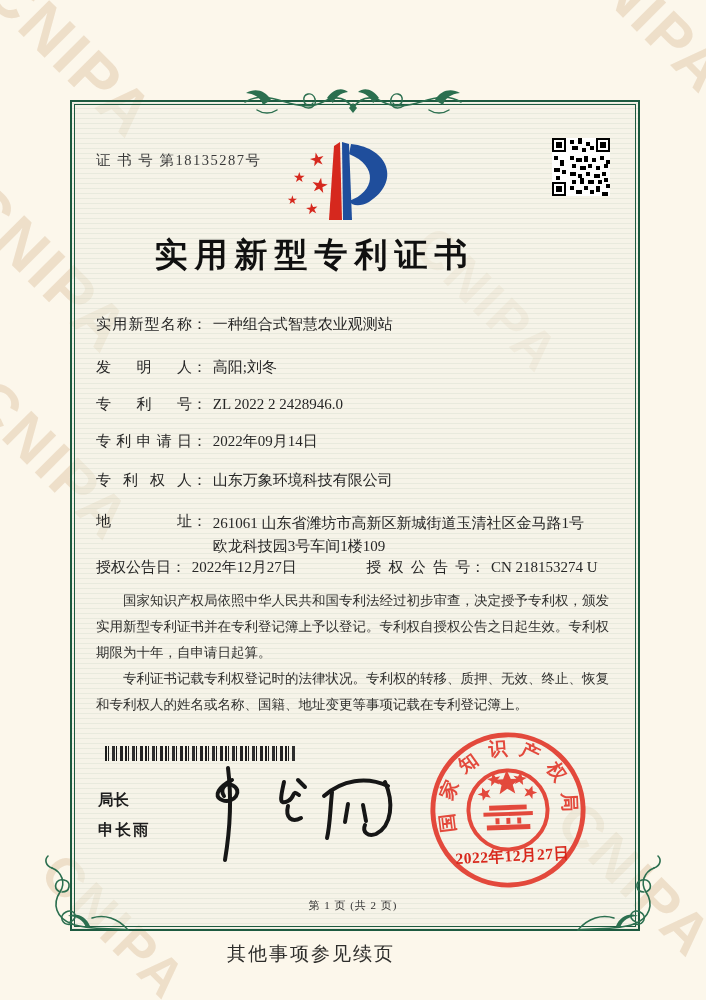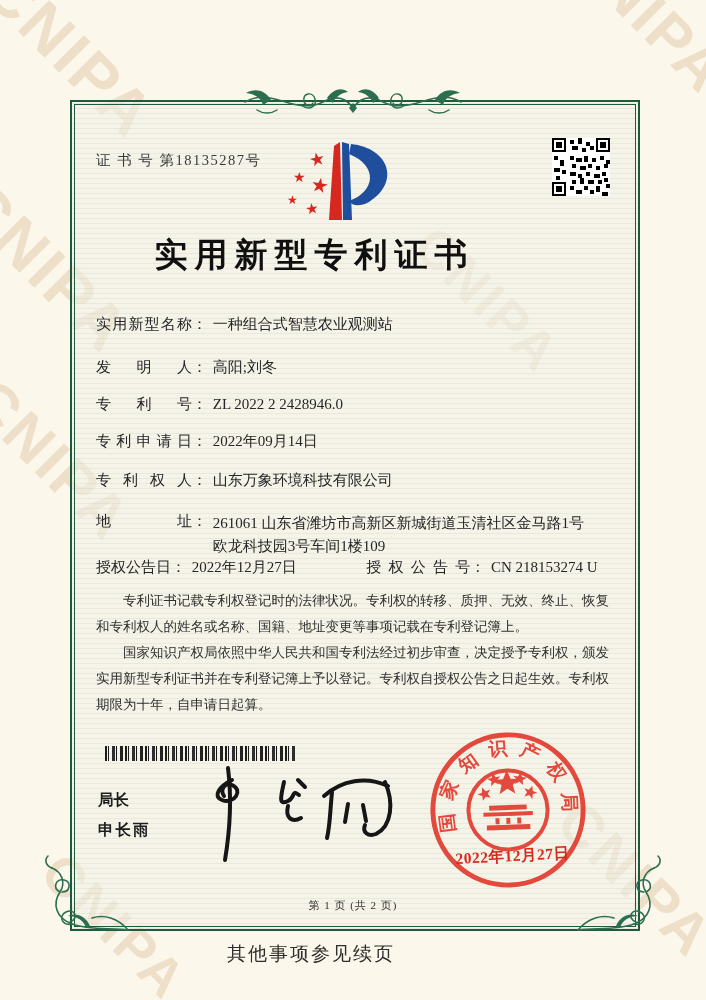--- a/index.html
+++ b/index.html
@@ -210,22 +210,22 @@
 
   <div class="frow" style="top:558px">
     <span>授权公告日</span><span>：</span>
     <span class="fval">2022年12月27日</span>
     <span style="display:inline-block;width:62px"></span>
     <span class="glabel2">授权公告号</span><span>：</span>
     <span class="fval">CN 218153274 U</span>
   </div>
 
   <div class="body-text">
+    <p>国家知识产权局依照中华人民共和国专利法经过初步审查，决定授予专利权，颁发实用新型专利证书并在专利登记簿上予以登记。专利权自授权公告之日起生效。专利权期限为十年，自申请日起算。</p>
     <p>专利证书记载专利权登记时的法律状况。专利权的转移、质押、无效、终止、恢复和专利权人的姓名或名称、国籍、地址变更等事项记载在专利登记簿上。</p>
-    <p>国家知识产权局依照中华人民共和国专利法经过初步审查，决定授予专利权，颁发实用新型专利证书并在专利登记簿上予以登记。专利权自授权公告之日起生效。专利权期限为十年，自申请日起算。</p>
   </div>
 
   <div class="barcode"></div>
 
   <div class="sig-title">局长</div>
   <div class="sig-name">申长雨</div>
 
   <svg class="sig-svg" width="210" height="105" viewBox="0 0 210 105">
     <g stroke="#161616" stroke-width="4" fill="none" stroke-linecap="round" stroke-linejoin="round">
       <path d="M34,18 C22,24 14,34 24,38 C36,43 46,28 34,23 C26,20 22,28 26,34"></path>

